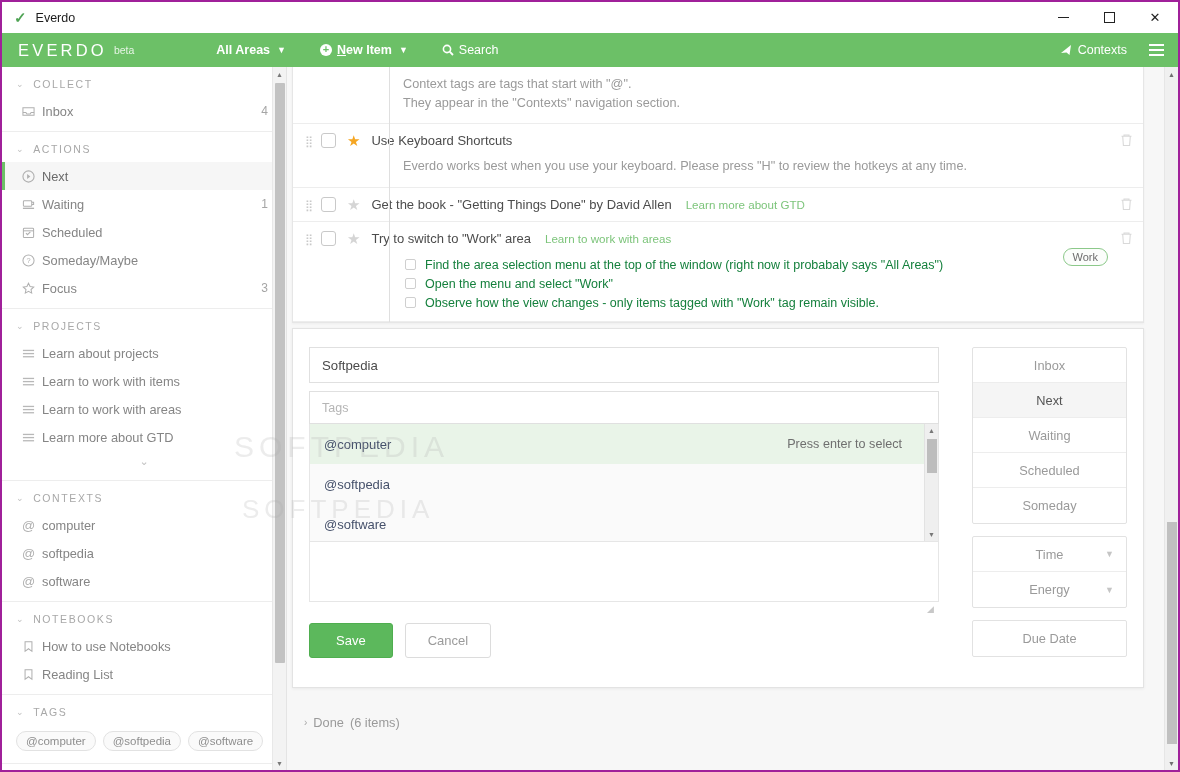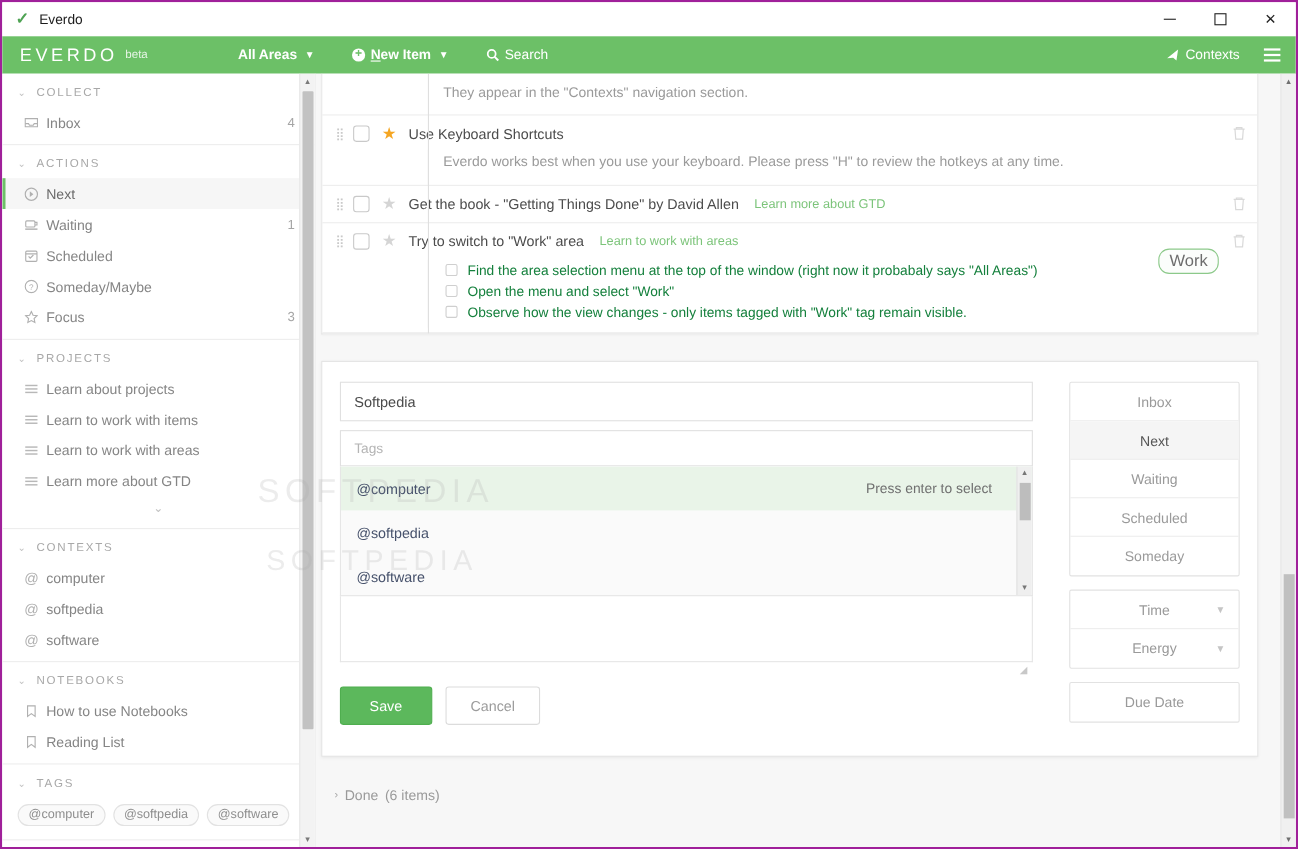--- a/index.html
+++ b/index.html
@@ -178,21 +178,21 @@
     border-radius: 3px; background: #fff; margin-right: 11px;
     flex: 0 0 15px;
   }
   .star { font-size: 15px; color: #d5d5d5; margin-right: 11px; line-height: 1; }
   .star.on { color: #f5a623; }
   .task-title { font-size: 13px; color: #4c4c4c; white-space: nowrap; }
   .task-link { font-size: 11.6px; color: #7cc47a; margin-left: 14px; white-space: nowrap; }
   .task-spacer { flex: 1; }
   .badge-work {
     border: 1px solid #8cc98a; border-radius: 10px;
-    color: #6d6d6d; font-size: 15px; padding: 2px 9px;
+    color: #6d6d6d; font-size: 11px; padding: 2px 9px;
     margin-right: 12px; background: #fbfdfb; margin-top: 36px;
   }
   .trash { width: 13px; color: #d9d9d9; font-size: 13px; line-height:1; }
   .task-desc {
     font-size: 12.7px; color: #9a9a9a;
     padding: 0 0 11px 110px; line-height: 19px;
     position: relative;
   }
   .task-desc .note-bar { left: 96px; top: -2px; }
   .subtasks { position: relative; padding: 0 0 9px 96px; }
@@ -571,20 +571,21 @@
         <div class="sb-arrow bottom">▼</div>
       </div>
     </div>
 
     <div class="main">
       <div class="main-inner">
 
         <div class="list-card">
           <div class="note-row">
             <div class="note-bar"></div>
+            <div class="note-line">Context tags are tags that start with "@".</div>
             <div class="note-line">They appear in the "Contexts" navigation section.</div>
           </div>
           <div id="tasks-container">
               <div class="task">
                 <div class="task-main">
                   <span class="grip">
                     <b>⣿</b>
                   </span>
                   <span class="cb"></span>
                   <span class="star on">★</span>

